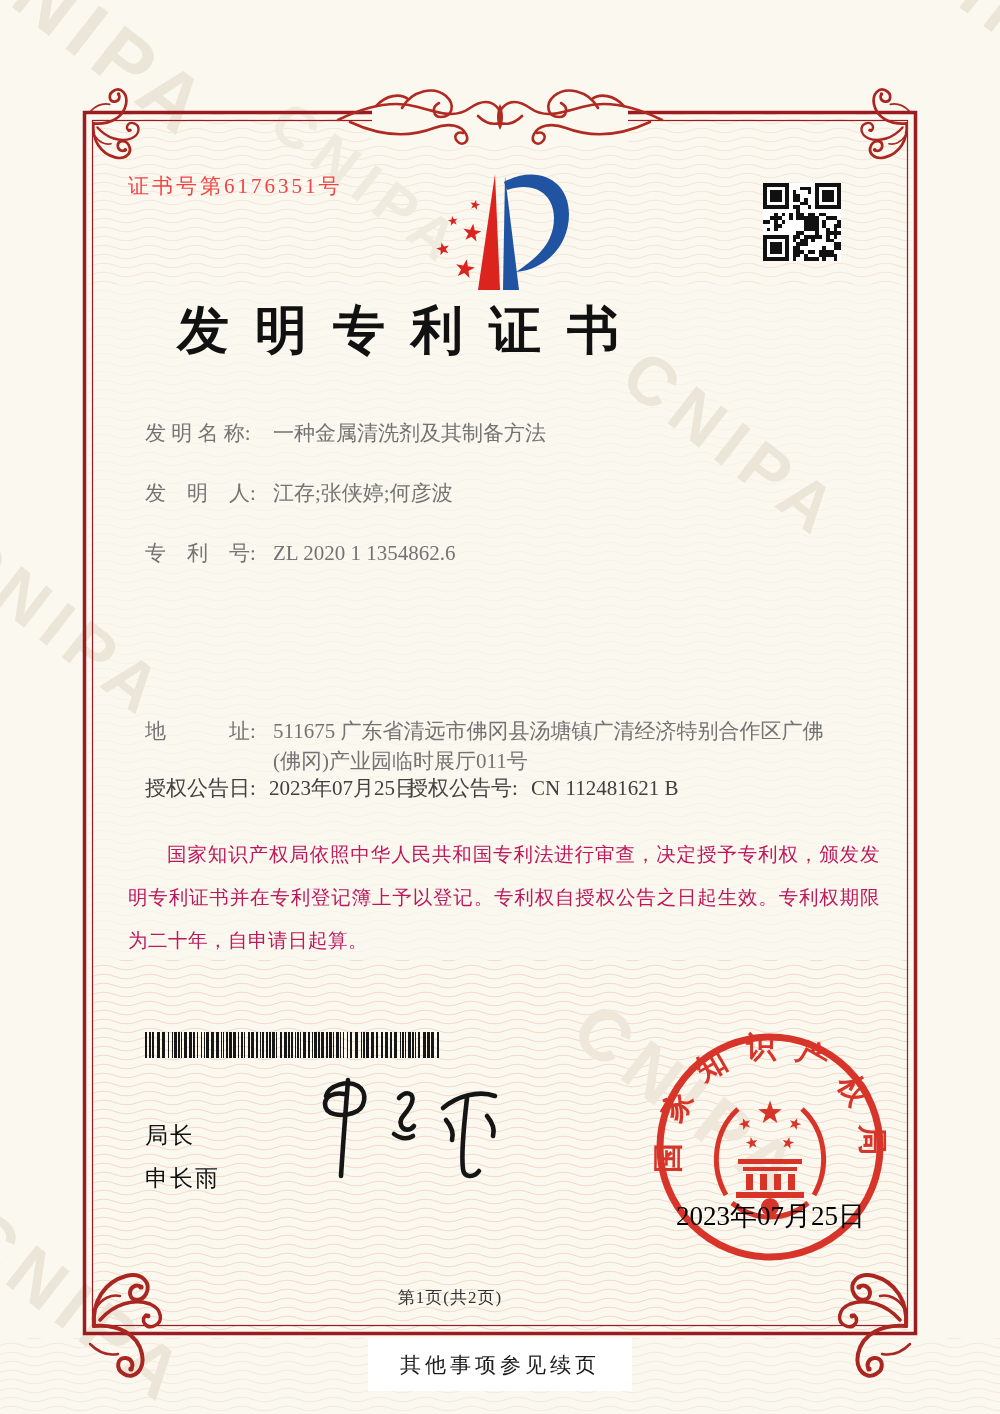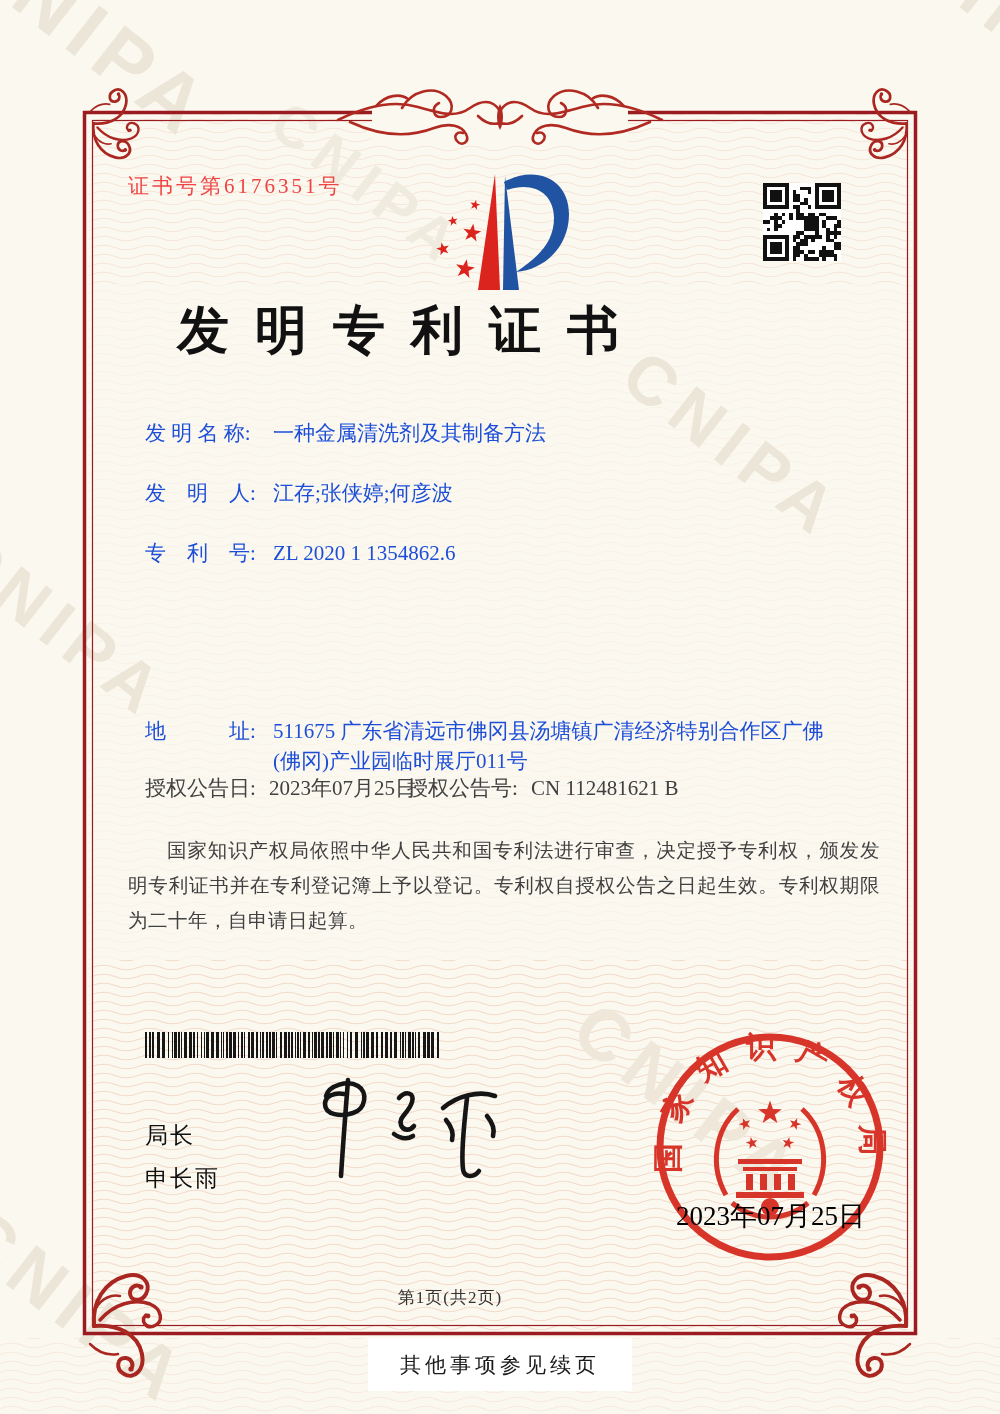--- a/index.html
+++ b/index.html
@@ -15,29 +15,29 @@
     font-weight:700; color:#ece6d9; letter-spacing:10px;
     transform:rotate(38deg); user-select:none; white-space:nowrap; z-index:1;
   }
   .layer-deco{z-index:2;}
   .layer-content{z-index:3;}
   .cert-no{left:128px; top:172px; font-size:21px; letter-spacing:3px; color:#ef4444;}
   .title{
     left:0; top:296px; width:796px; text-align:center;
     font-size:52px; font-weight:700; letter-spacing:26px; text-indent:26px; color:#111;
   }
-  .field-row{left:145px; width:740px; font-size:21px; color:#1d4ed8; line-height:30px;}
+  .field-row{left:145px; width:740px; font-size:21px; color:#737373; line-height:30px;}
   .field-row .lbl{display:inline-block; width:128px; vertical-align:top; white-space:nowrap;}
   .field-row .val{display:inline-block; width:575px; vertical-align:top; margin-left:0px;}
   .grant-row{left:145px; top:774px; width:740px; font-size:21px; color:#404040;}
   .grant-row .g2{position:absolute; left:262px; top:0;}
   .grant-row .gv{margin-left:8px;}
   .para{
-    left:128px; width:752px; font-size:19.5px; line-height:35px;
-    text-indent:2em; color:#404040; letter-spacing:0.5px; text-align:justify;
+    left:128px; width:752px; font-size:19.5px; line-height:43px;
+    text-indent:2em; color:#be185d; letter-spacing:0.5px; text-align:justify;
   }
   .official{left:145px; font-family:"Liberation Sans", sans-serif; font-size:23px; color:#101010; letter-spacing:2px;}
   .seal-date{
     left:676px; top:1198px; width:200px; font-size:27px; color:#000;
     letter-spacing:0px; z-index:5; font-family:"Liberation Serif", serif;
   }
   .footer-page{left:0; top:1286px; width:900px; text-align:center; font-size:17px; color:#333; letter-spacing:1px;}
   .note-box{
     left:368px; top:1338px; width:264px; height:53px; background:#fff;
     display:flex; align-items:center; justify-content:center; z-index:4;

